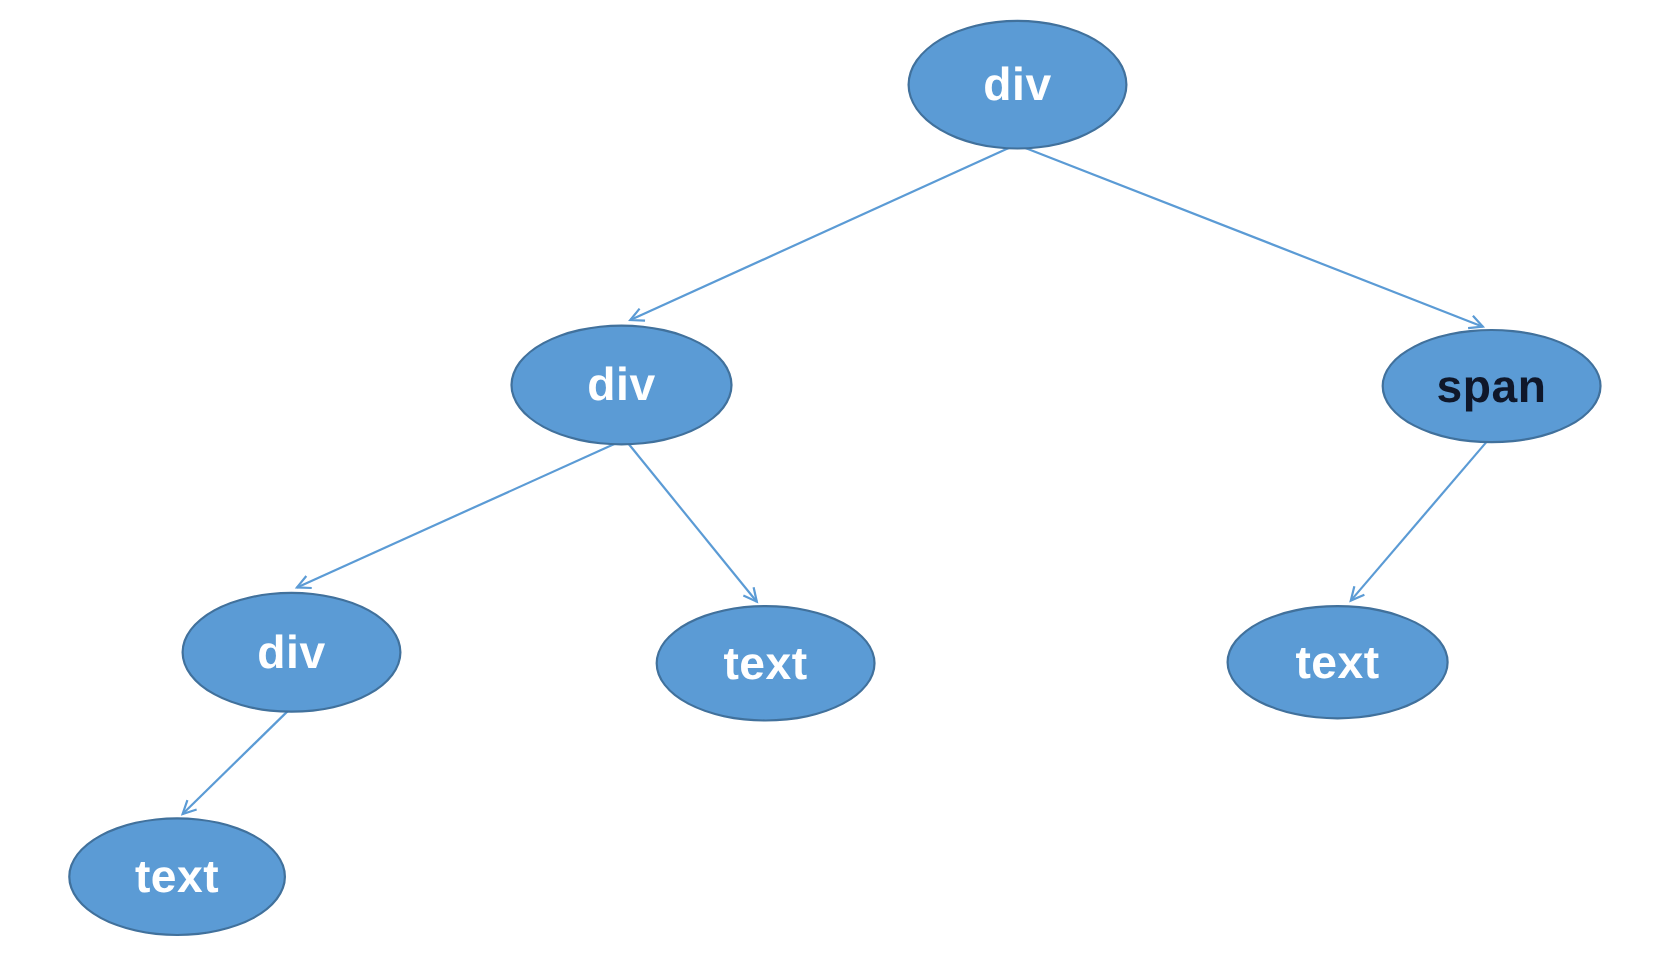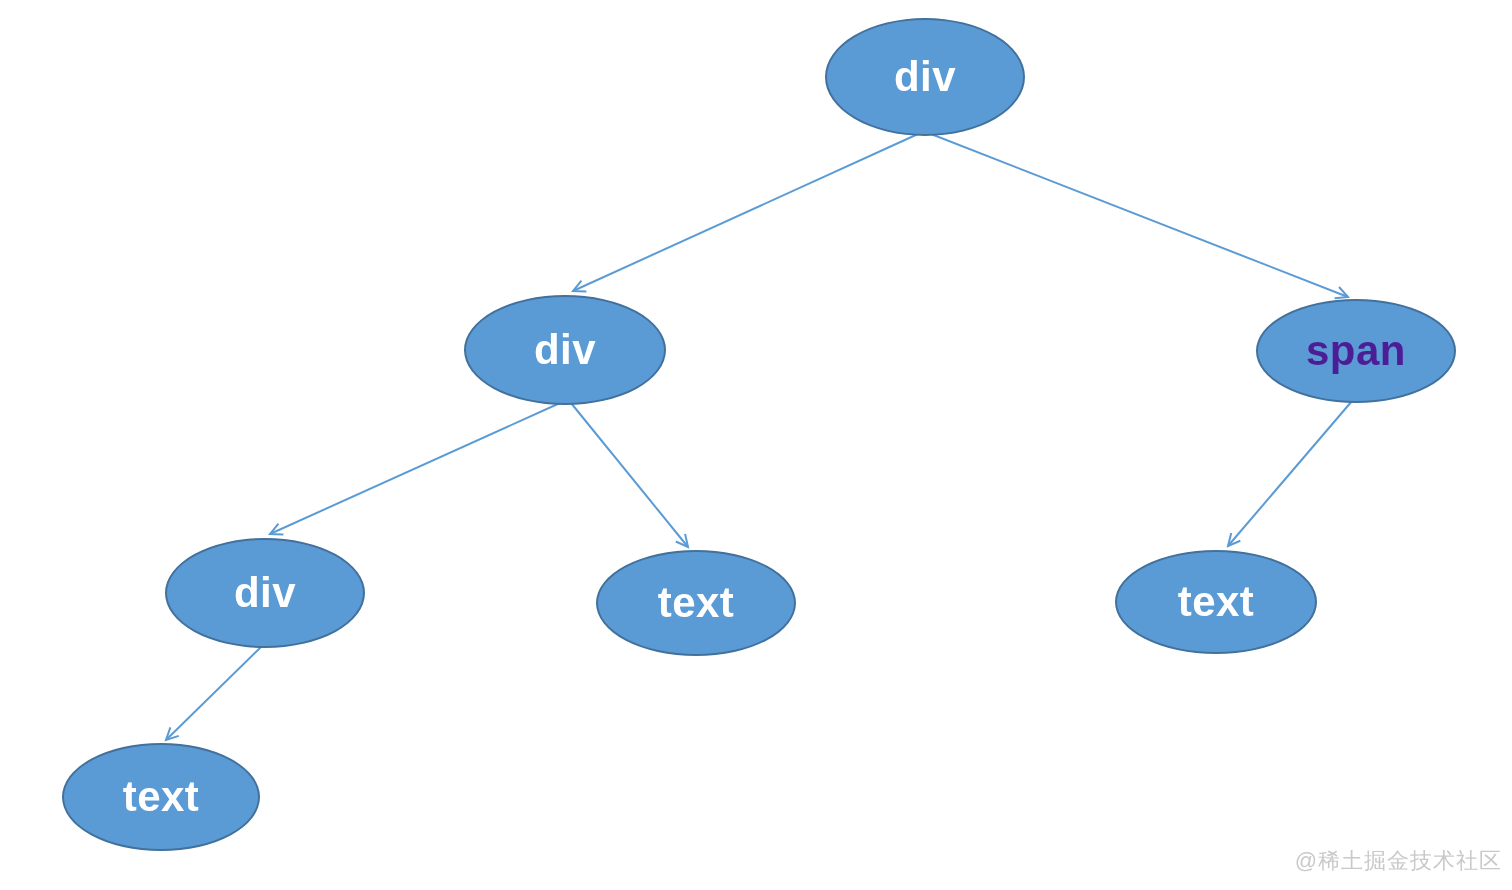--- a/index.html
+++ b/index.html
@@ -63,29 +63,28 @@
       <line x1="1352" y1="401" x2="1228" y2="546" stroke="#5b9bd5" stroke-width="2" marker-end="url(#arrow)"></line>
     </svg>
   <div id="nodes">
       <div class="node" style="left: 825px; top: 18px; width: 200px; height: 118px; background: rgb(91, 155, 213); border: 2.5px solid rgb(65, 113, 156);">
         <span class="node-label" style="color: rgb(255, 255, 255);">div</span>
       </div>
       <div class="node" style="left: 464px; top: 295px; width: 202px; height: 110px; background: rgb(91, 155, 213); border: 2.5px solid rgb(65, 113, 156);">
         <span class="node-label" style="color: rgb(255, 255, 255);">div</span>
       </div>
       <div class="node" style="left: 1256px; top: 299px; width: 200px; height: 104px; background: rgb(91, 155, 213); border: 2.5px solid rgb(65, 113, 156);">
-        <span class="node-label" style="color: #4c1d95;">span</span>
+        <span class="node-label" style="color: #0f172a;">span</span>
       </div>
       <div class="node" style="left: 165px; top: 538px; width: 200px; height: 110px; background: rgb(91, 155, 213); border: 2.5px solid rgb(65, 113, 156);">
         <span class="node-label" style="color: rgb(255, 255, 255);">div</span>
       </div>
       <div class="node" style="left: 596px; top: 550px; width: 200px; height: 106px; background: rgb(91, 155, 213); border: 2.5px solid rgb(65, 113, 156);">
         <span class="node-label" style="color: rgb(255, 255, 255);">text</span>
       </div>
       <div class="node" style="left: 1115px; top: 550px; width: 202px; height: 104px; background: rgb(91, 155, 213); border: 2.5px solid rgb(65, 113, 156);">
         <span class="node-label" style="color: rgb(255, 255, 255);">text</span>
       </div>
       <div class="node" style="left: 62px; top: 743px; width: 198px; height: 108px; background: rgb(91, 155, 213); border: 2.5px solid rgb(65, 113, 156);">
         <span class="node-label" style="color: rgb(255, 255, 255);">text</span>
       </div>
     </div>
-  <div id="watermark" style="color: rgb(201, 201, 201);">@稀土掘金技术社区</div>
 </div>
 
 </body></html>

